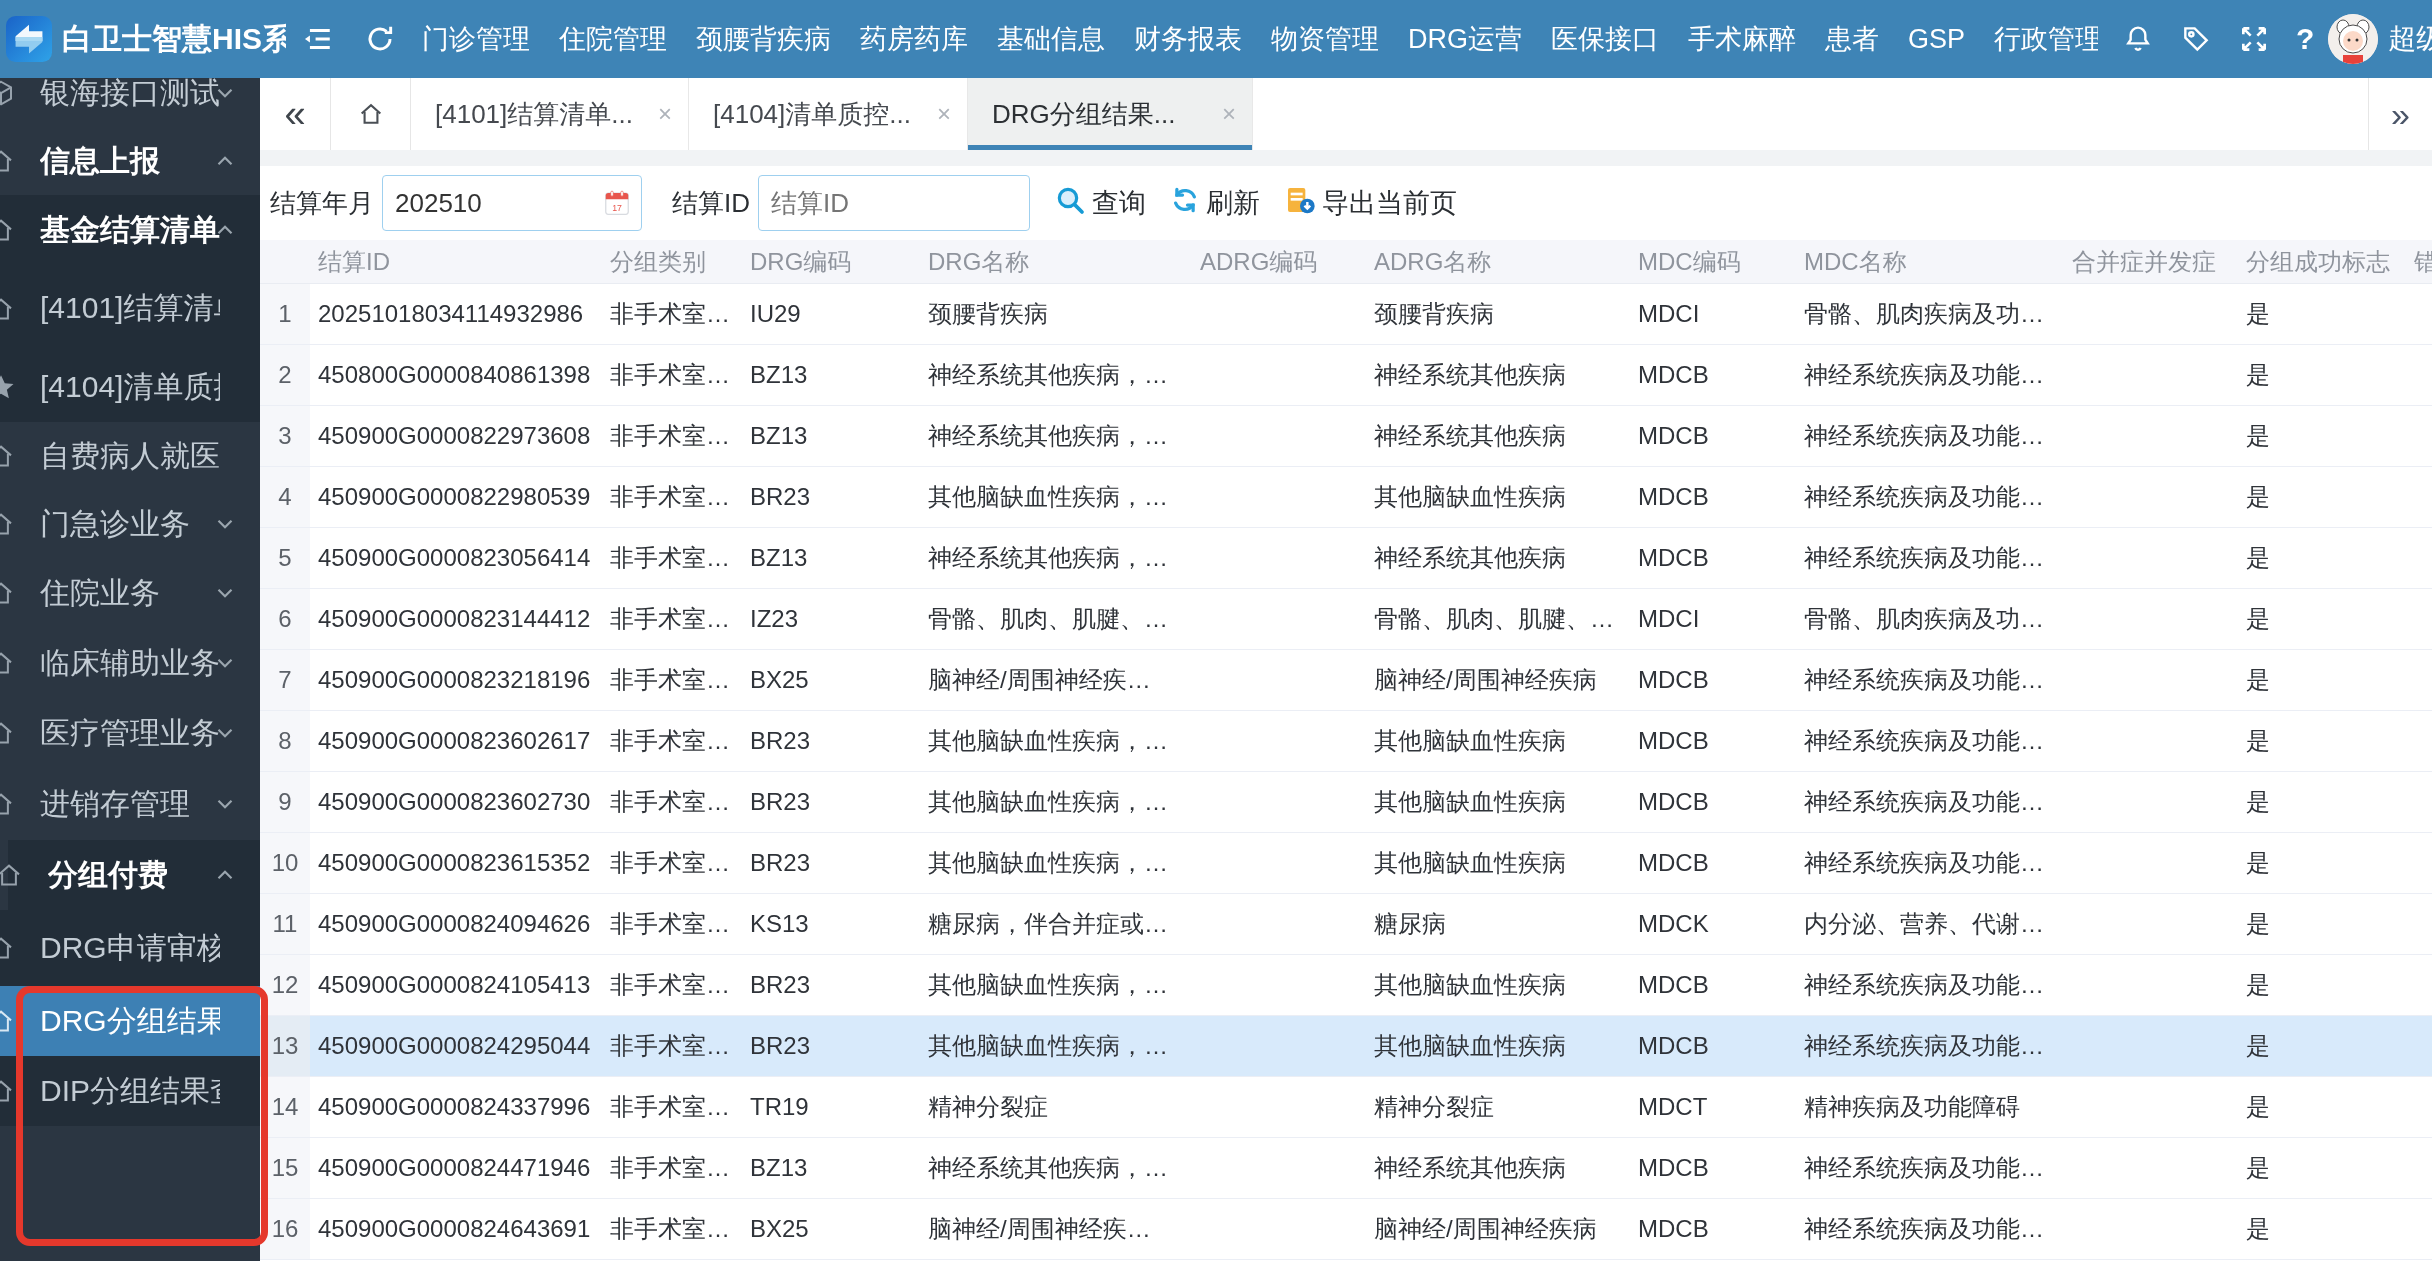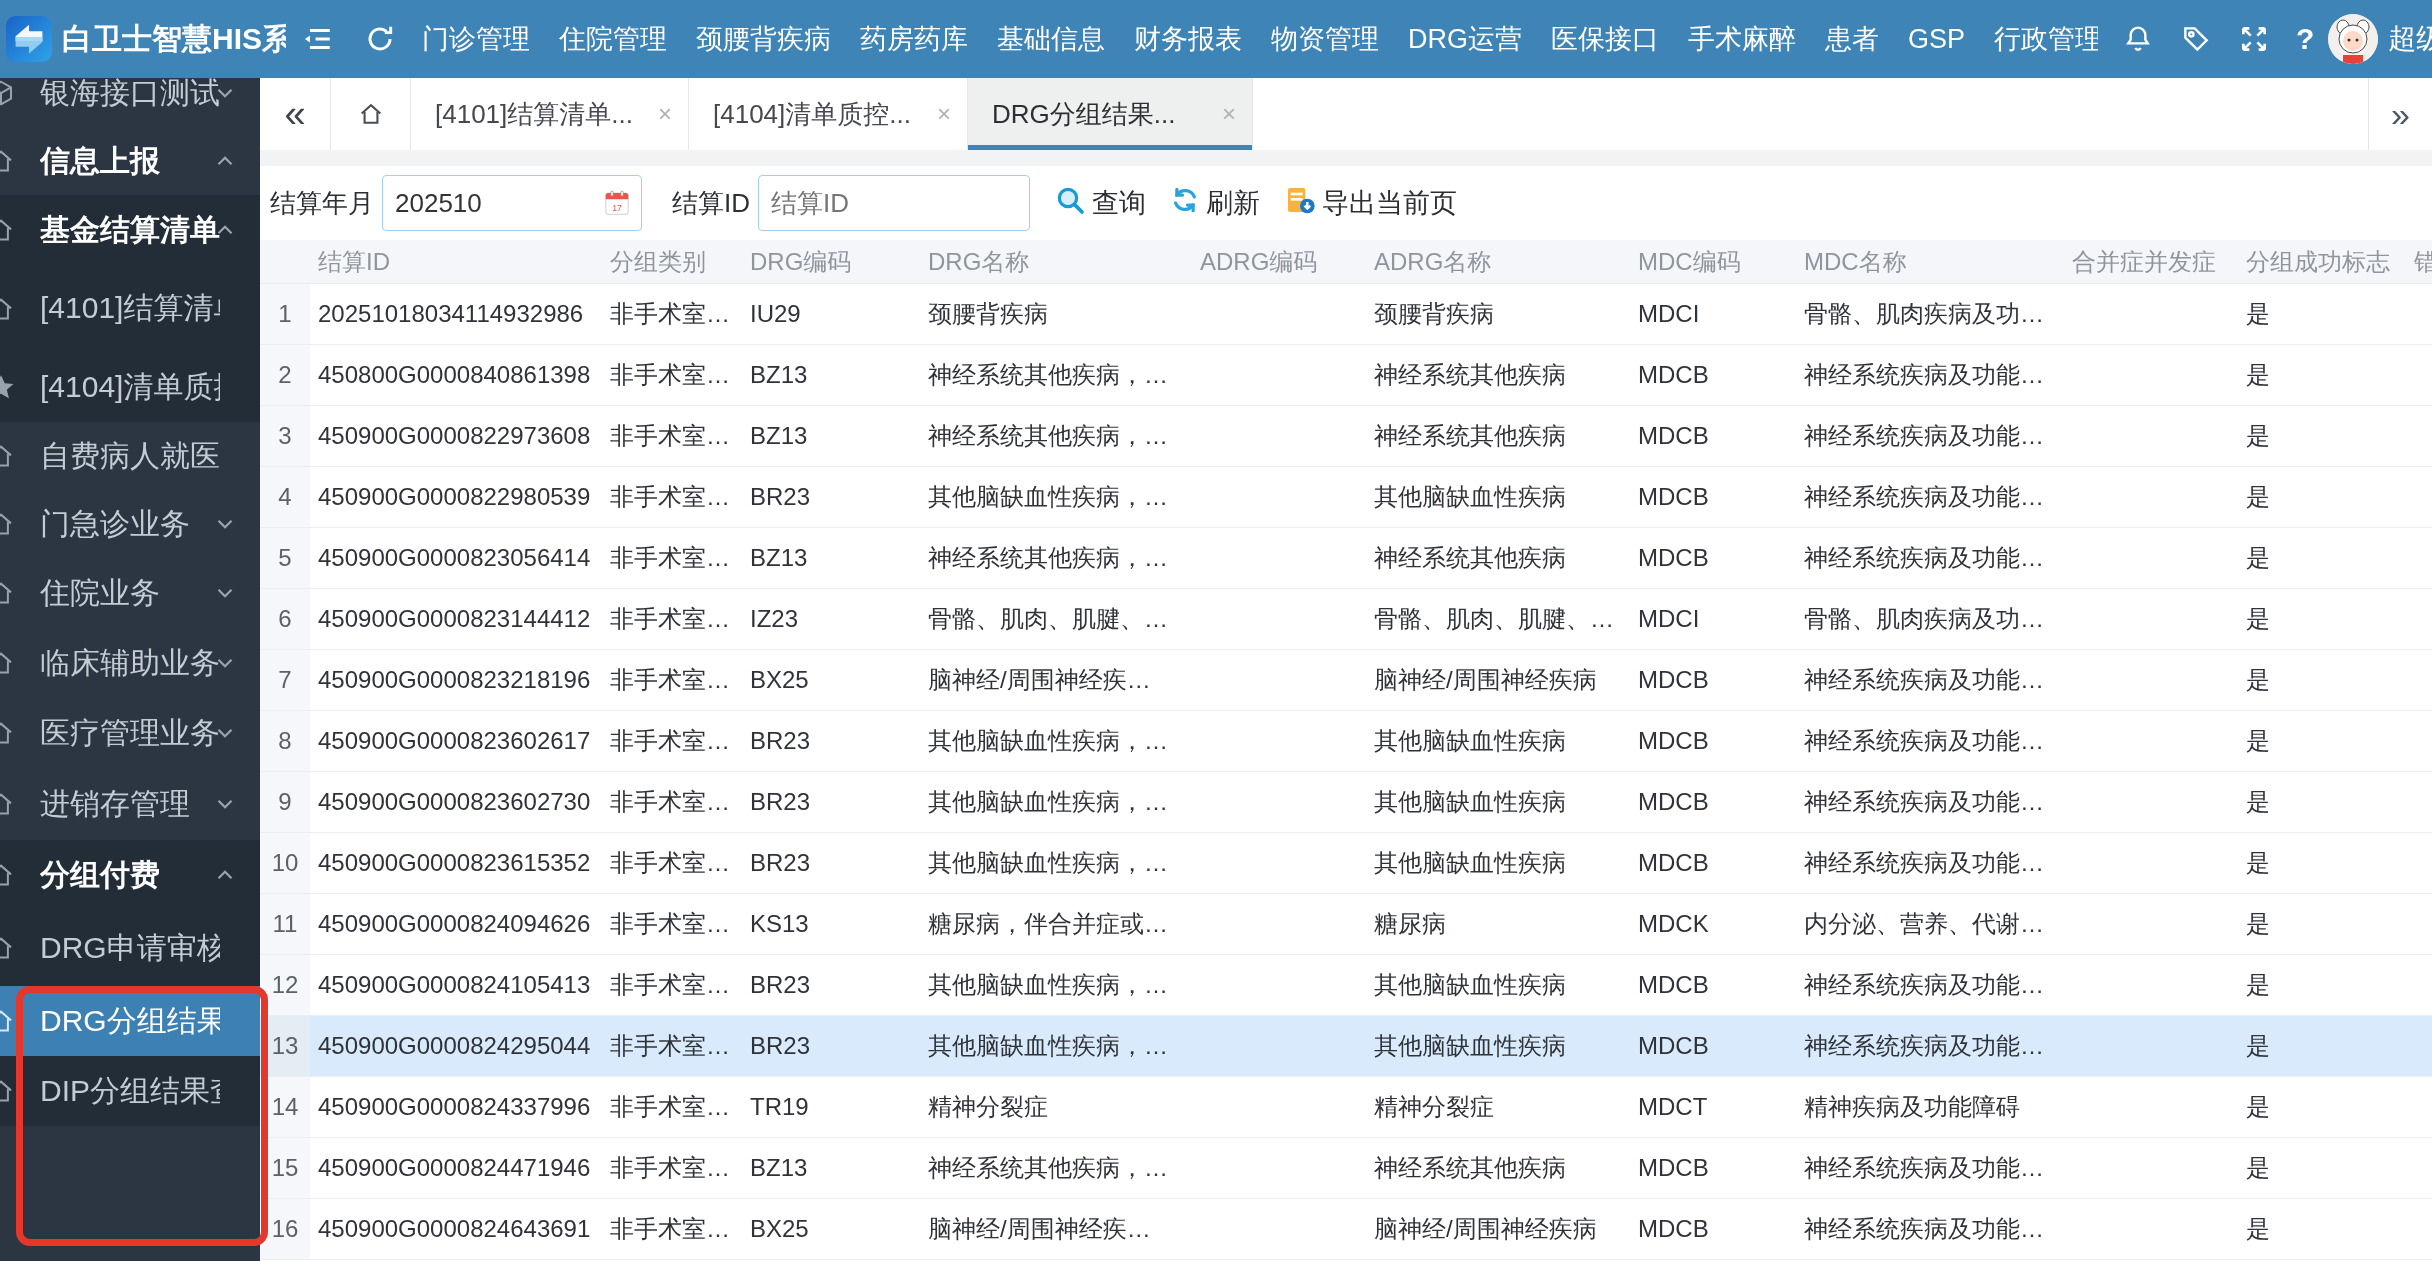--- a/index.html
+++ b/index.html
@@ -295,21 +295,21 @@
             <path d="M6.5 10.2 V19.5 H17.5 V10.2"></path>
           </svg>
         </span>
         <span class="lbl">进销存管理</span>
         <span class="chev">
           <svg width="26" height="26" viewBox="0 0 24 24" fill="none" stroke="currentColor" stroke-width="2">
             <path d="M6 9 12 15 18 9"></path>
           </svg>
         </span>
       </div>
-      <div class="s-item dark bold" style="height: 70px;">
+      <div class="s-item dark bold" style="height: 70px; margin-left: 8px;">
         <span class="mi">
           <svg width="30" height="30" viewBox="0 0 24 24" fill="none" stroke="currentColor" stroke-width="1.6">
             <path d="M4 11.5 12 4.5 20 11.5"></path>
             <path d="M6.5 10.2 V19.5 H17.5 V10.2"></path>
           </svg>
         </span>
         <span class="lbl">分组付费</span>
         <span class="chev">
           <svg width="26" height="26" viewBox="0 0 24 24" fill="none" stroke="currentColor" stroke-width="2">
             <path d="M6 15 12 9 18 15"></path>

